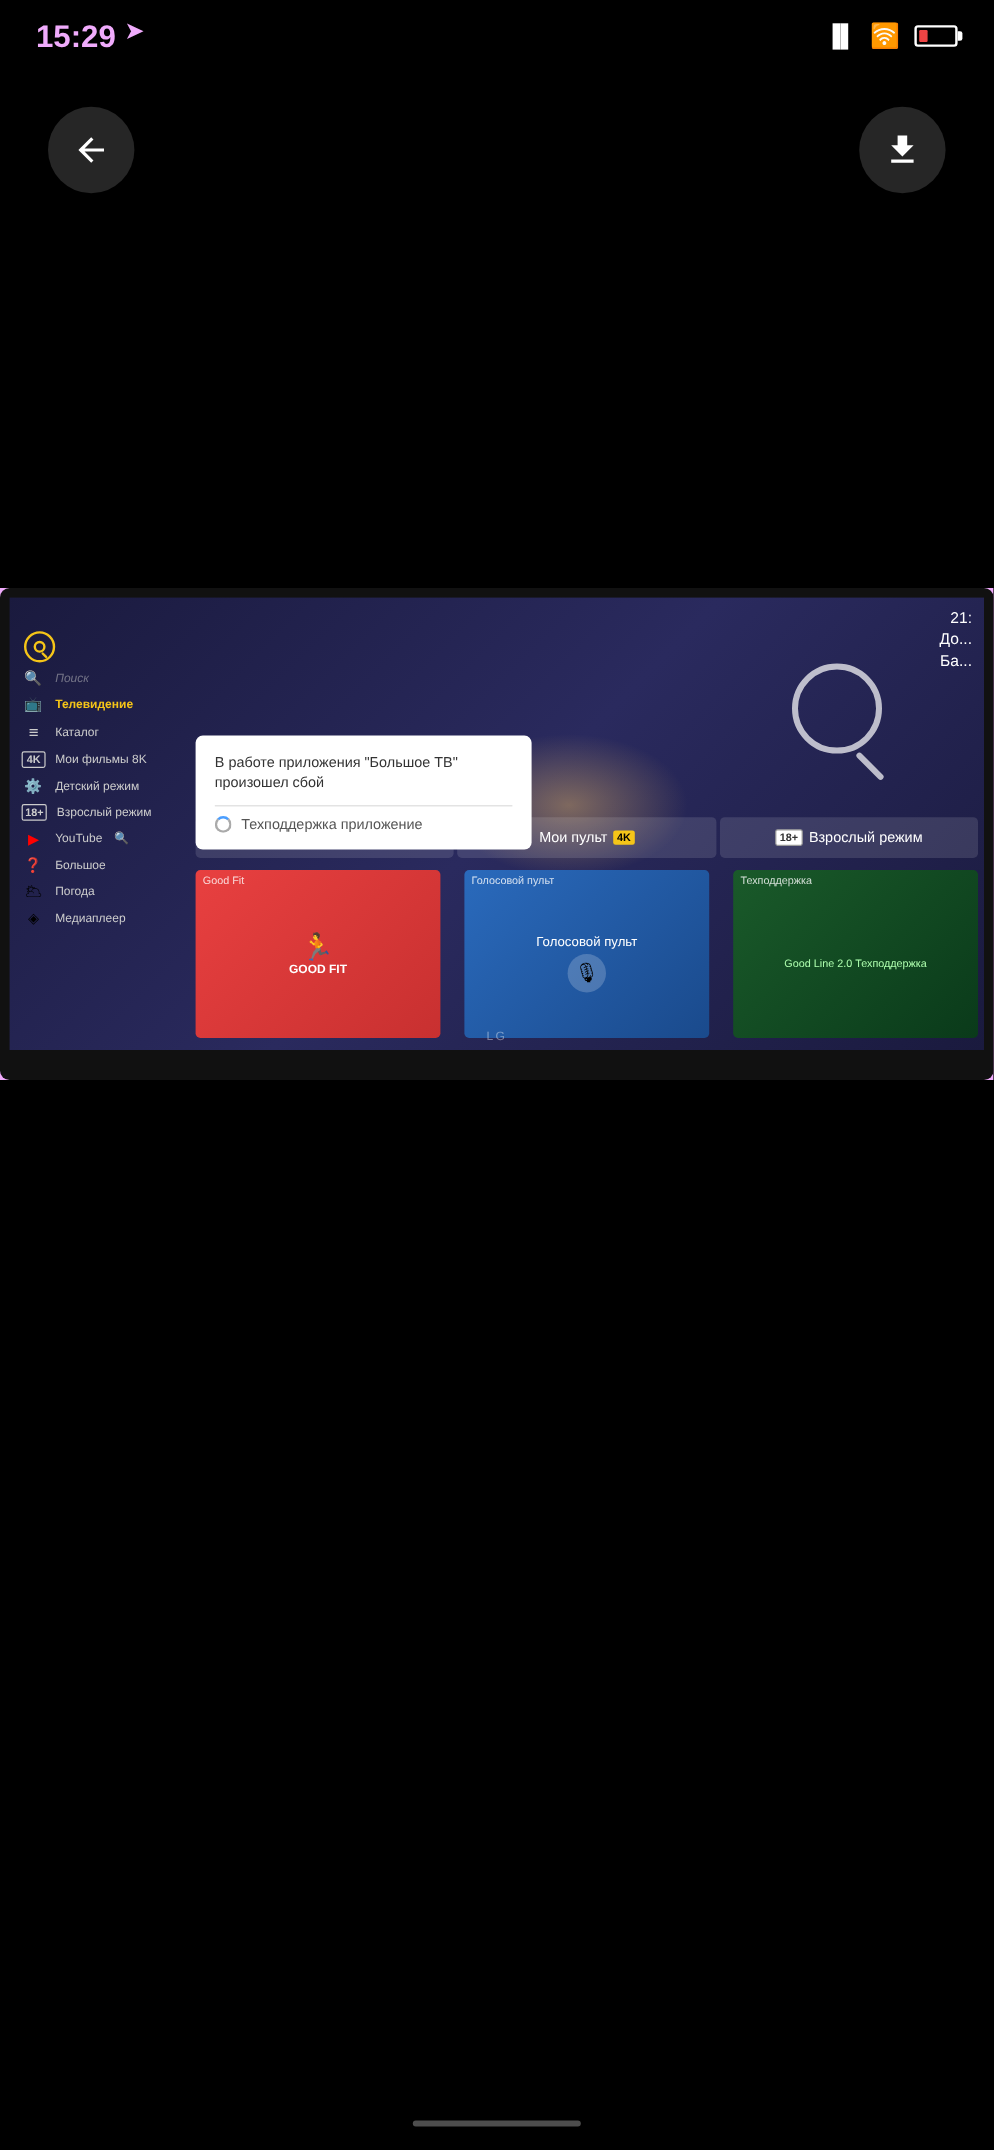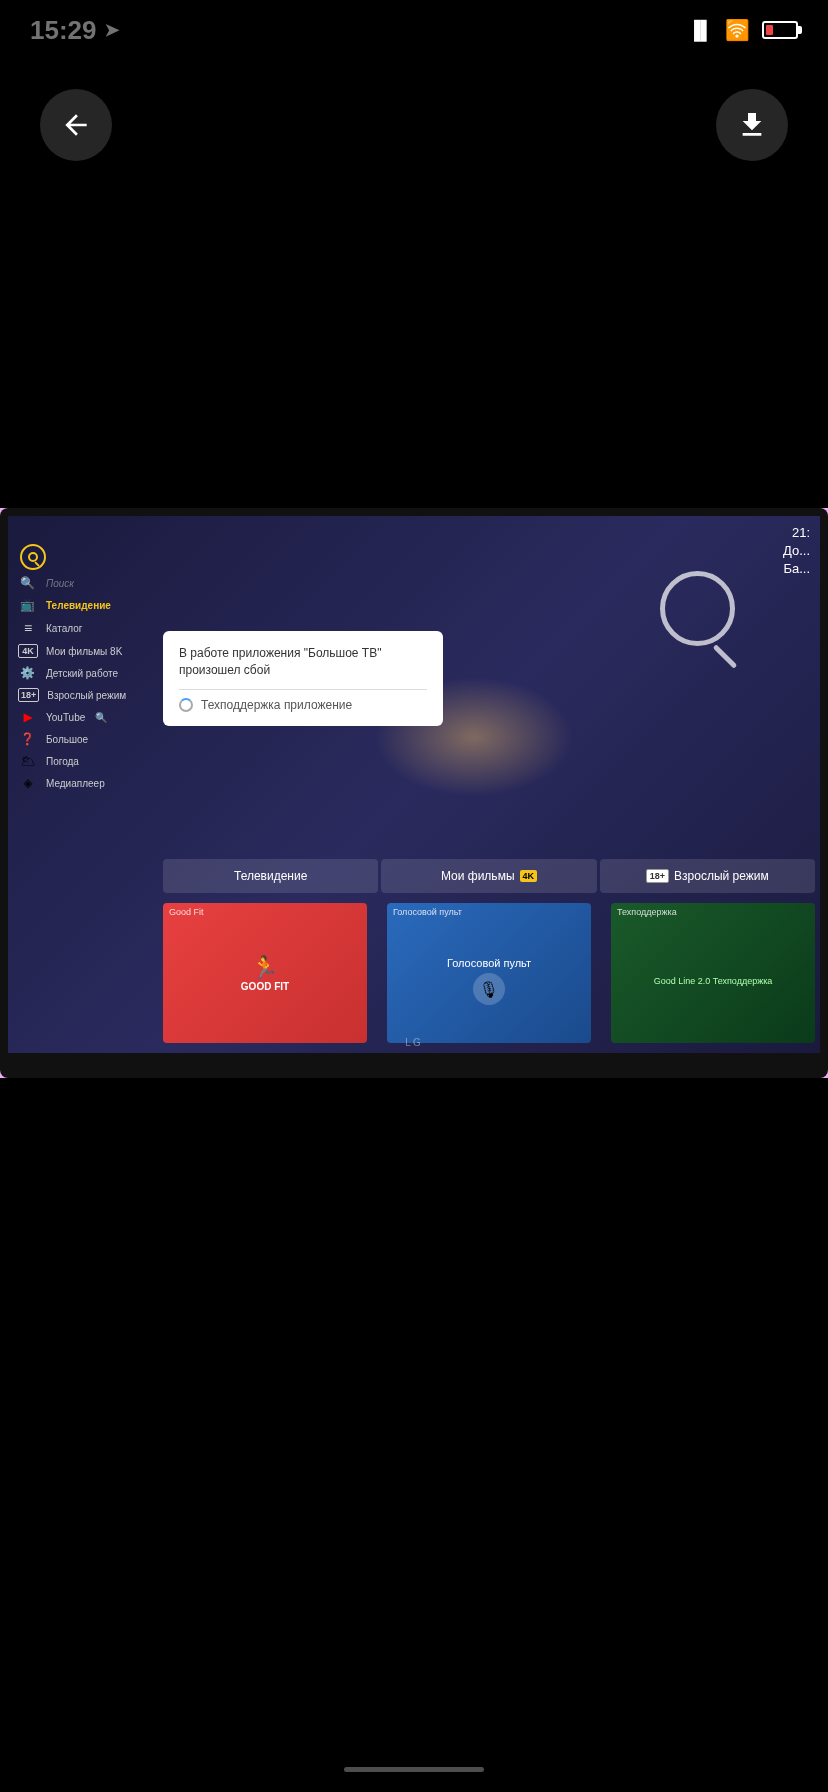--- a/index.html
+++ b/index.html
@@ -20,25 +20,25 @@
       width: 828px;
       height: 60px;
       background: #000;
       display: flex;
       align-items: center;
       justify-content: space-between;
       padding: 0 30px;
       z-index: 100;
     }
     .status-time {
-      color: #737373;
+      color: #f0abfc;
       font-size: 26px;
       font-weight: 600;
       display: flex;
-      align-items: center;
+      align-items: flex-start;
       gap: 8px;
     }
     .status-right {
       display: flex;
       align-items: center;
       gap: 12px;
     }
     .battery-icon {
       width: 36px;
       height: 18px;
@@ -92,24 +92,23 @@
       cursor: pointer;
     }
     .nav-btn svg { width: 32px; height: 32px; fill: #fff; }
 
     
     .tv-area {
       position: absolute;
       top: 490px;
       left: 0;
       width: 828px;
-      height: 570px;
+      height: 410px;
       background: #f0abfc;
       overflow: hidden;
-      margin-top: 18px;
     }
 
     
     .tv-bezel {
       position: absolute;
       top: 0; left: 0;
       width: 100%; height: 100%;
       background: #111;
       border-radius: 8px;
       overflow: hidden;
@@ -435,21 +434,21 @@
           <span class="sidebar-item-text">Каталог</span>
         </div>
 
         <div class="sidebar-item">
           <span class="sidebar-item-icon" style="color:#ccc;font-size:9px;font-weight:bold;border:1px solid #ccc;padding:1px 2px;border-radius:2px;">4K</span>
           <span class="sidebar-item-text">Мои фильмы 8K</span>
         </div>
 
         <div class="sidebar-item">
           <span class="sidebar-item-icon" style="font-size:12px;">⚙️</span>
-          <span class="sidebar-item-text">Детский работе</span>
+          <span class="sidebar-item-text">Детский режим</span>
         </div>
 
         <div class="sidebar-item">
           <span class="sidebar-item-icon" style="color:#ccc;font-size:9px;font-weight:bold;border:1px solid #ccc;padding:1px 2px;border-radius:2px;">18+</span>
           <span class="sidebar-item-text">Взрослый режим</span>
         </div>
 
         <div class="sidebar-item">
           <span class="sidebar-item-icon" style="color:#f00;font-size:12px;">▶</span>
           <span class="sidebar-item-text">YouTube</span>
@@ -485,21 +484,21 @@
           <div class="restart-spinner"></div>
           <span>Техподдержка приложение</span>
         </div>
       </div>
 
       <div class="tv-tabs">
         <div class="tv-tab">
           <span class="tv-tab-text">Телевидение</span>
         </div>
         <div class="tv-tab">
-          <span class="tv-tab-text">Мои фильмы</span>
+          <span class="tv-tab-text">Мои пульт</span>
           <span class="tv-tab-badge">4K</span>
         </div>
         <div class="tv-tab">
           <span class="tv-tab-badge-18">18+</span>
           <span class="tv-tab-text">Взрослый режим</span>
         </div>
       </div>
 
       <div class="tv-cards">
 

